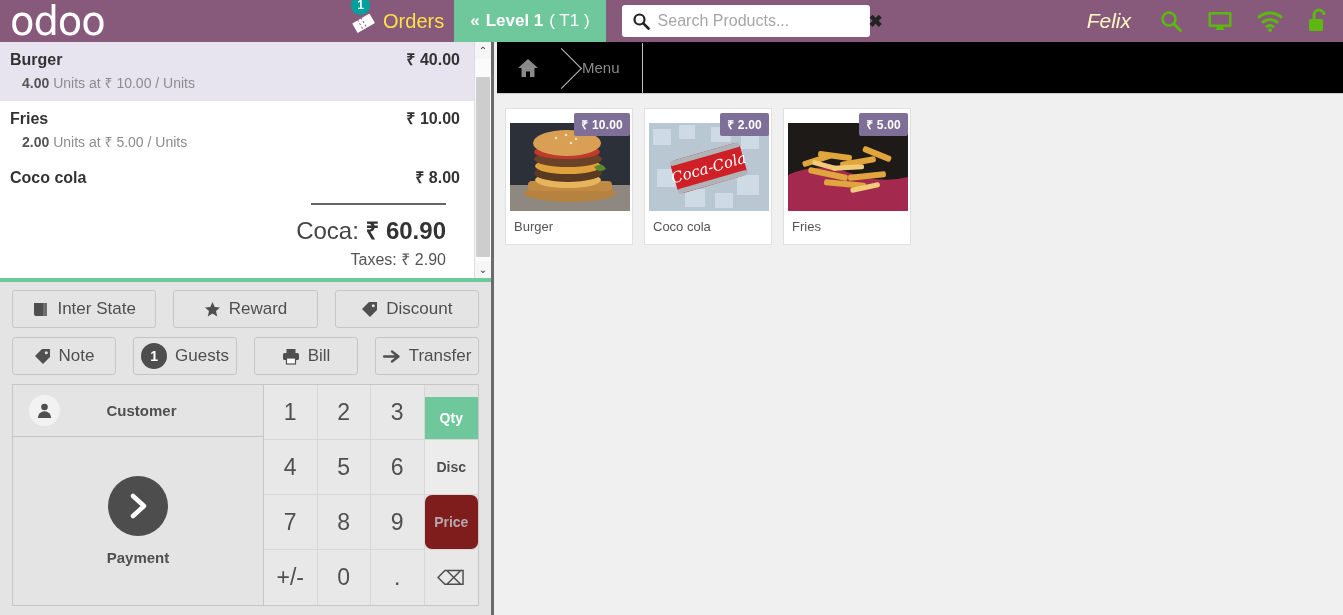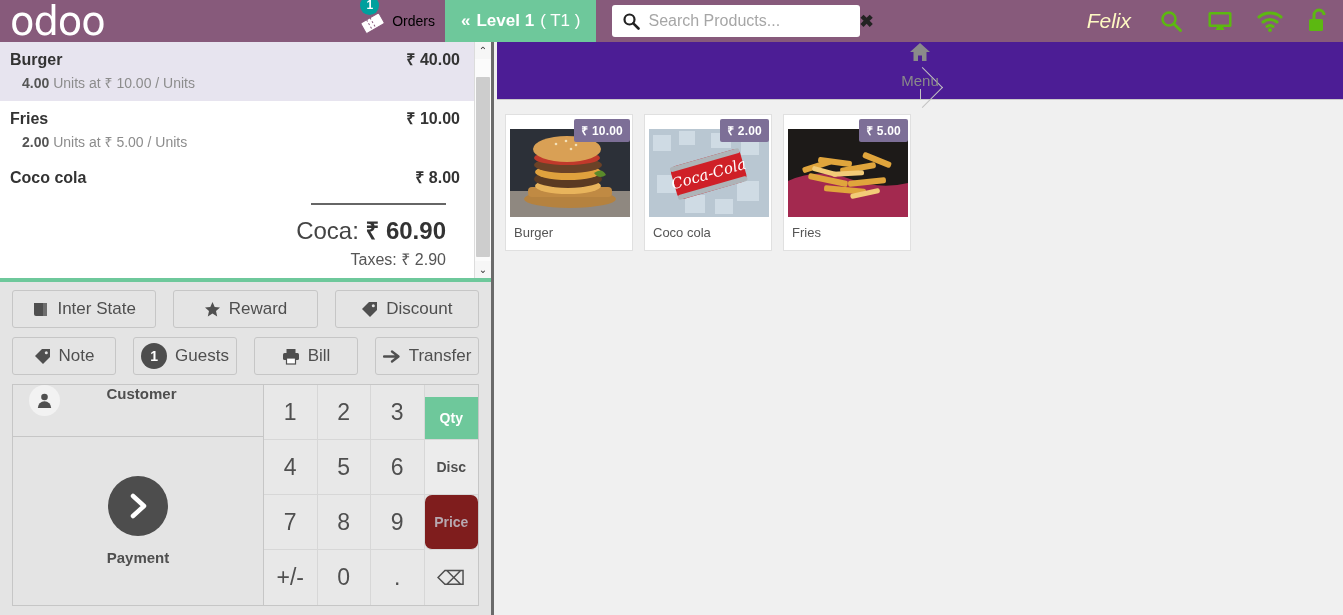--- a/index.html
+++ b/index.html
@@ -31,21 +31,21 @@
     position: relative;
   }
   .ticket-wrap { position: relative; width: 26px; height: 26px; }
   .badge-count {
     position: absolute; top: -4px; left: 10px;
     min-width: 19px; height: 19px; padding: 0 4px;
     border-radius: 10px; background: #00a09d; color: #fff;
     font-size: 12px; font-weight: bold; line-height: 19px;
     text-align: center; z-index: 2;
   }
-  .orders-label { color: #000000; font-size: 14px; }
+  .orders-label { color: #fde047; font-size: 20px; }
 
   .level-btn {
     height: 42px; min-width: 145px; padding: 0 16px;
     background: #6ec89b; color: #ffffff;
     display: flex; align-items: center; justify-content: center; gap: 6px;
     font-size: 17px; font-weight: bold; cursor: pointer;
   }
   .level-btn .chev { font-size: 17px; font-weight: bold; }
   .level-btn .table-no { font-weight: normal; }
 
@@ -133,21 +133,21 @@
     display: flex; align-items: center; justify-content: center;
   }
 
   
   .padwrap {
     margin: 2px 12px 0 12px; border: 1px solid #c6c6c6;
     display: flex; height: 222px; background: #e4e4e4;
   }
   .leftpad { width: 251px; display: flex; flex-direction: column; border-right: 1px solid #c6c6c6; }
   .customer-row {
-    height: 52px; display: flex; align-items: flex-start;
+    height: 52px; display: flex; align-items: center;
     border-bottom: 1px solid #c6c6c6; cursor: pointer; padding-left: 16px;
   }
   .cust-avatar {
     width: 31px; height: 31px; border-radius: 50%;
     background: #f2f2f2; display: flex; align-items: center; justify-content: center;
   }
   .cust-label { flex: 1 1 auto; text-align: center; font-size: 15px; font-weight: bold; color: #4f4f4f; padding-right: 40px; }
   .payarea {
     flex: 1 1 auto; display: flex; flex-direction: column;
     align-items: center; justify-content: center; cursor: pointer;
@@ -171,23 +171,22 @@
   .key.small { font-size: 20px; }
   .numpad .key:nth-child(4n) { border-right: 0; }
   .numpad .key:nth-child(n+13) { border-bottom: 0; }
 
   
   .rightpanel {
     position: absolute; top: 42px; left: 497px;
     width: 846px; height: 573px; background: #f0f0f0;
   }
   .breadcrumb {
-    height: 58px; background: #4c1d95; display: flex; align-items: center;
+    height: 52px; background: #000000; display: flex; align-items: center;
     border-bottom: 1px solid #cacaca;
-    flex-direction: column;
   }
   .crumb {
     height: 50px; display: flex; align-items: center; padding: 0 22px;
     font-size: 15px; color: #8a8a8a; cursor: pointer; position: relative;
   }
   .crumb.home { padding: 0 20px; }
   .crumb-sep { width: 1px; height: 50px; position: relative; }
   .crumb-sep::after {
     content: ""; position: absolute; left: -12px; top: 11px;
     width: 28px; height: 28px; border-top: 1px solid #c2c2c2;

